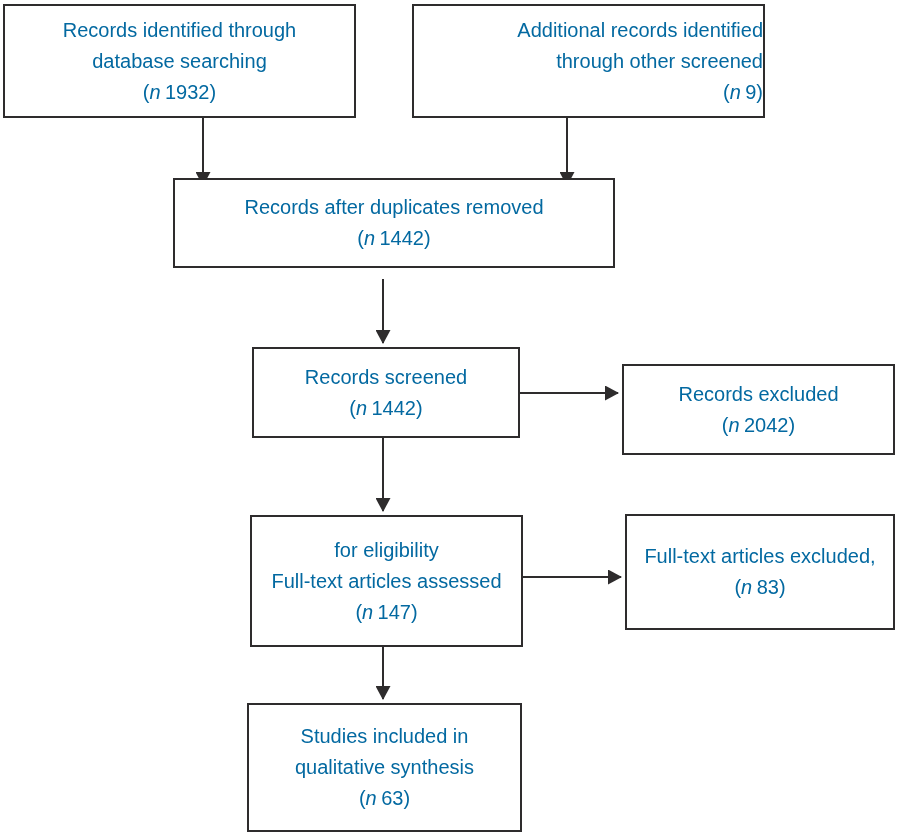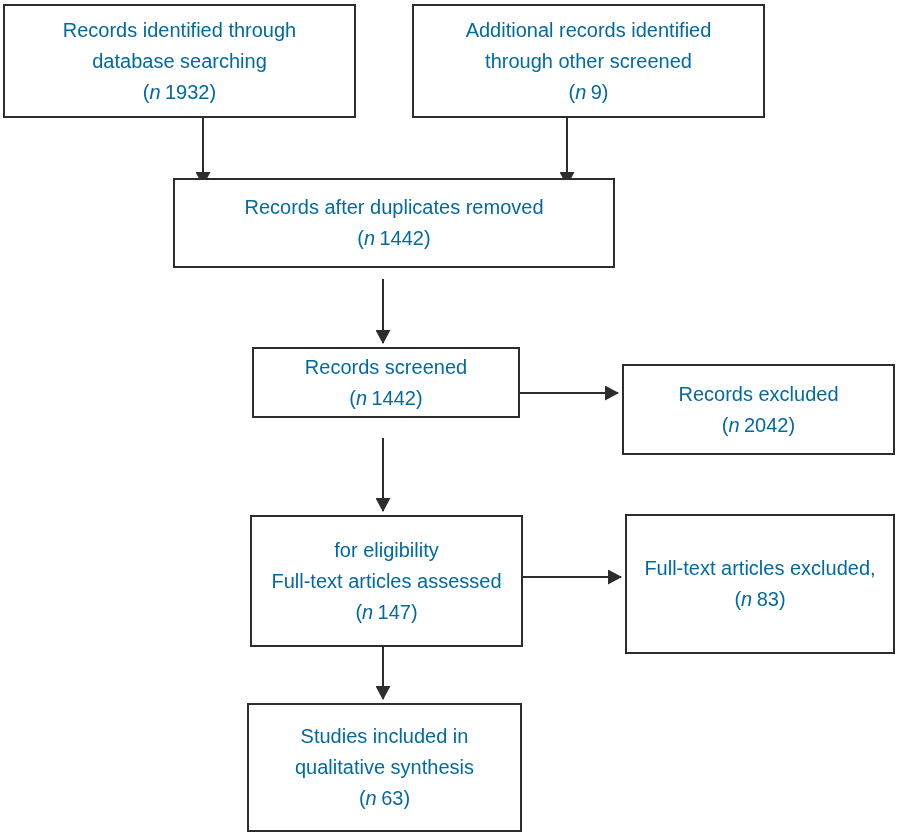--- a/index.html
+++ b/index.html
@@ -38,26 +38,26 @@
     color: #0369a1;
     font-size: 20px;
     line-height: 31px;
   }
   .box .line { white-space: nowrap; }
   .nvar { font-style: italic; }
   .cnt { margin-left: 0.22em; }
 
   
   #box-0 { left: 3px;   top: 4px;   width: 353px; height: 114px; }
-  #box-1 { left: 412px; top: 4px;   width: 353px; height: 114px; }
+  #box-1 { left: 412px; top: 4px;   width: 353px; height: 114px; align-items: flex-end; }
   #box-2 { left: 173px; top: 178px; width: 442px; height: 90px;  }
-  #box-3 { left: 252px; top: 347px; width: 268px; height: 71px;  }
+  #box-3 { left: 252px; top: 347px; width: 268px; height: 91px;  }
   #box-4 { left: 622px; top: 348px; width: 273px; height: 91px; margin-top: 16px;  }
   #box-5 { left: 250px; top: 515px; width: 273px; height: 132px; }
-  #box-6 { left: 625px; top: 514px; width: 270px; height: 140px; }
+  #box-6 { left: 625px; top: 514px; width: 270px; height: 116px; }
   #box-7 { left: 247px; top: 703px; width: 275px; height: 129px; }
 </style>
 </head>
 <body>
 
 <div class="stage">
 
   <svg class="arrows" width="900" height="833" viewBox="0 0 900 833" xmlns="http://www.w3.org/2000/svg">
     <defs>
       <marker id="ah" markerUnits="userSpaceOnUse" markerWidth="14" markerHeight="15" refX="13" refY="7.5" orient="auto">

